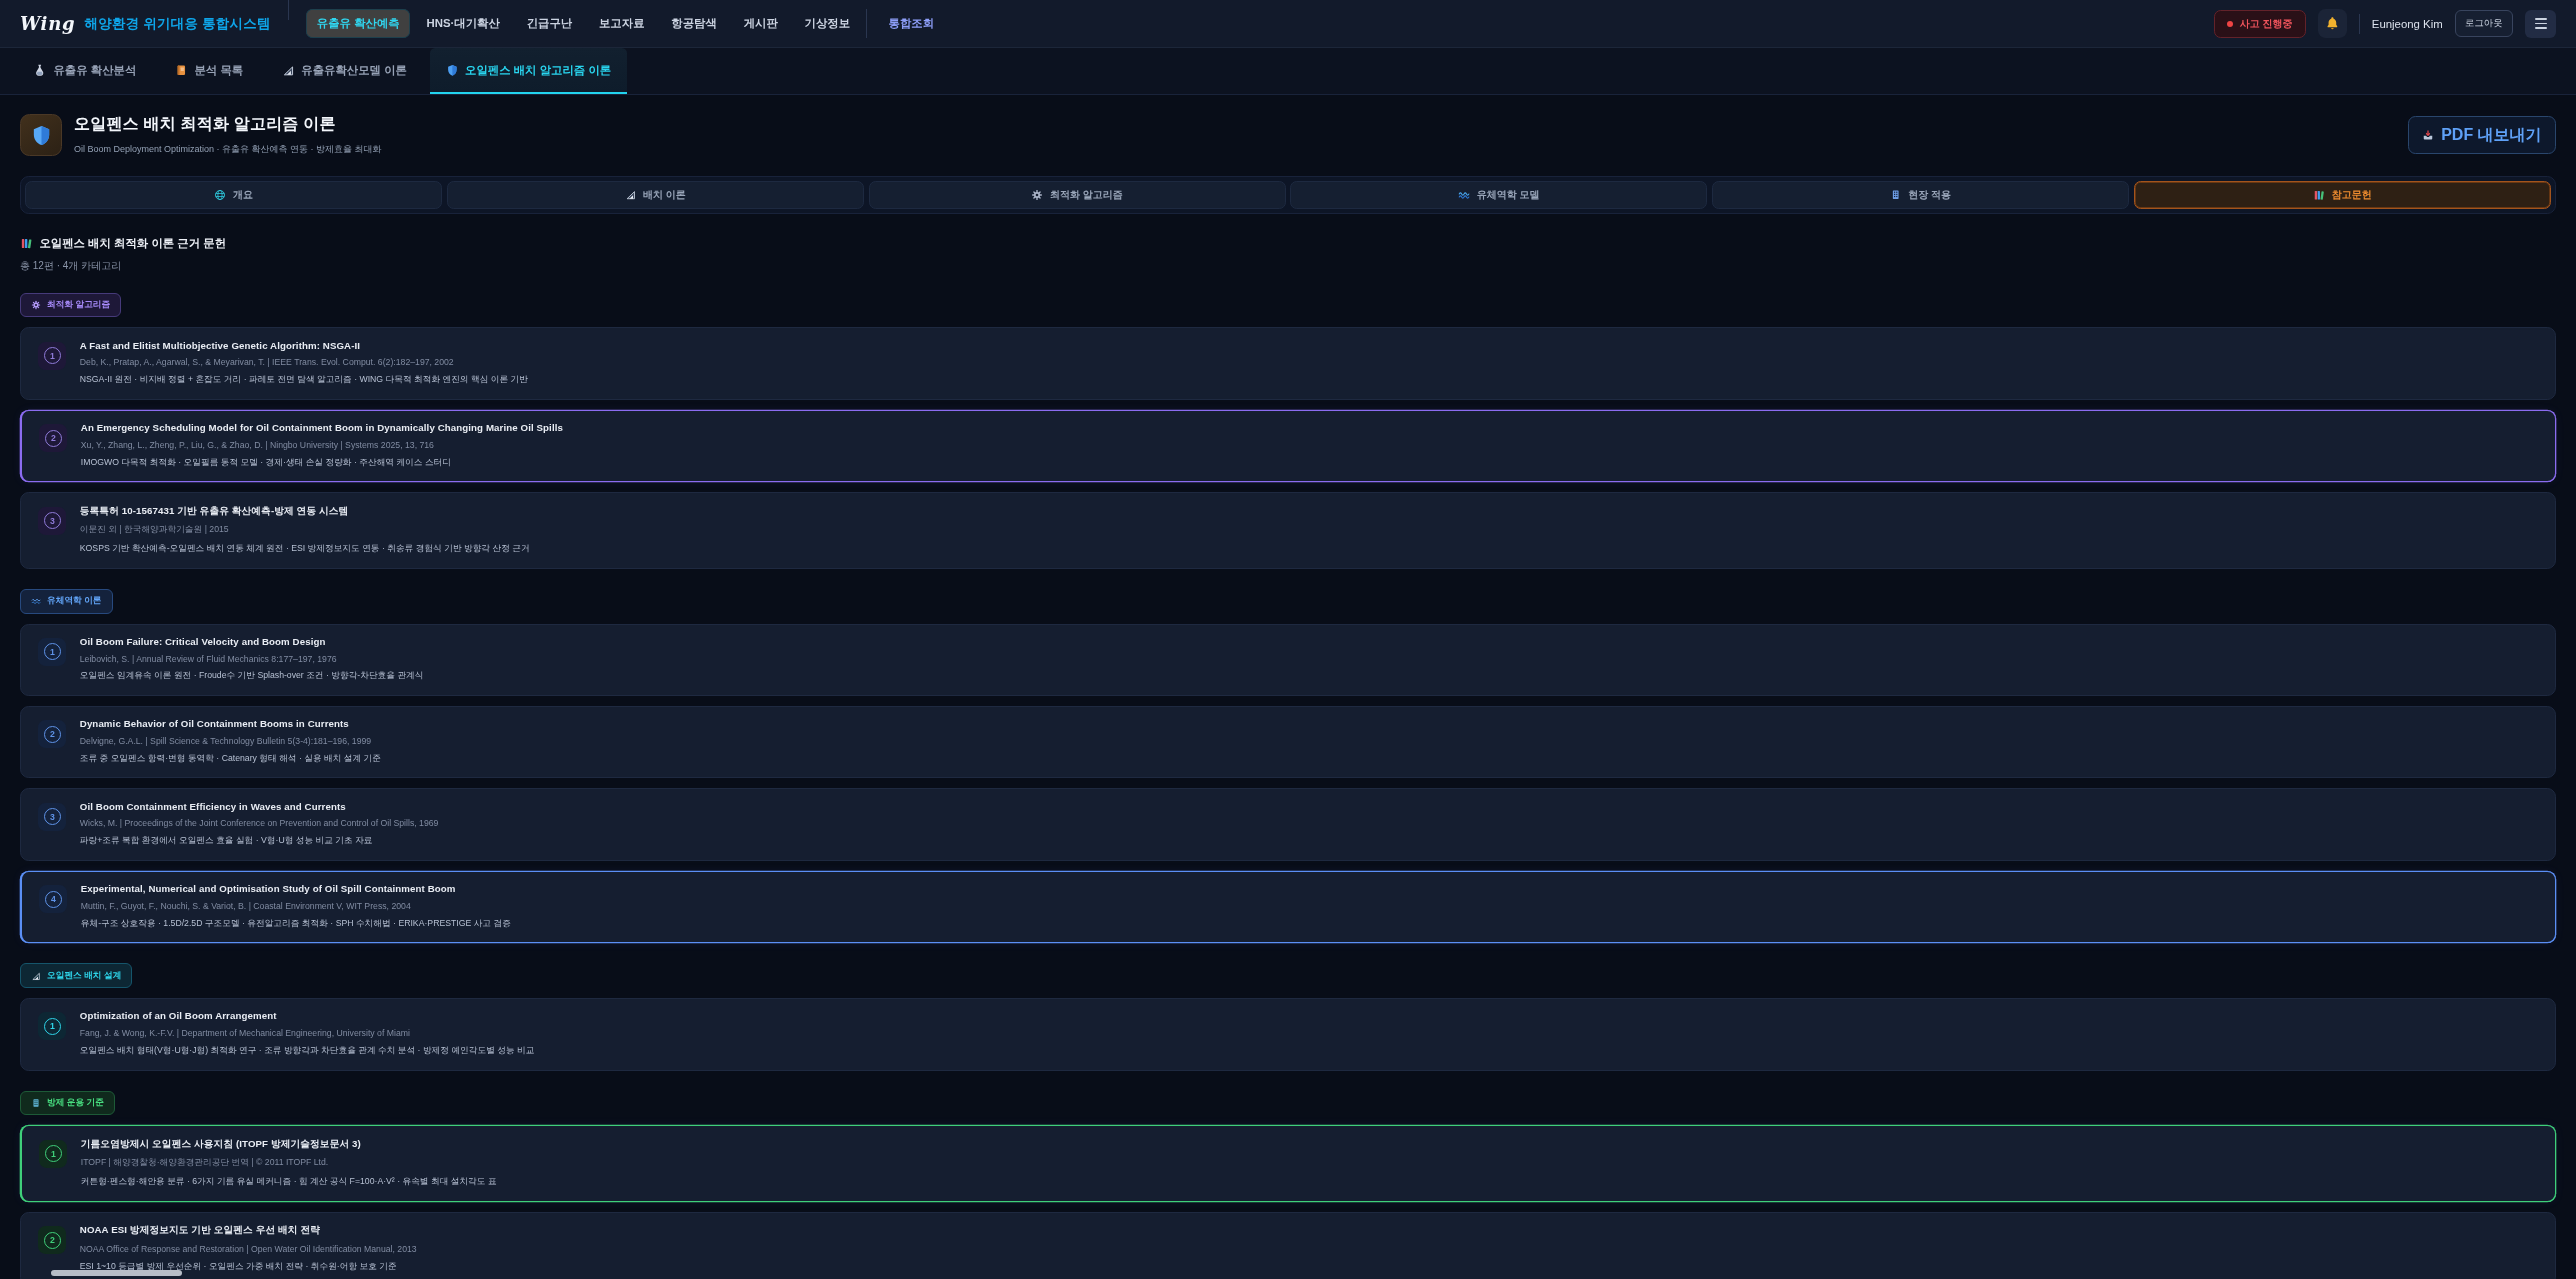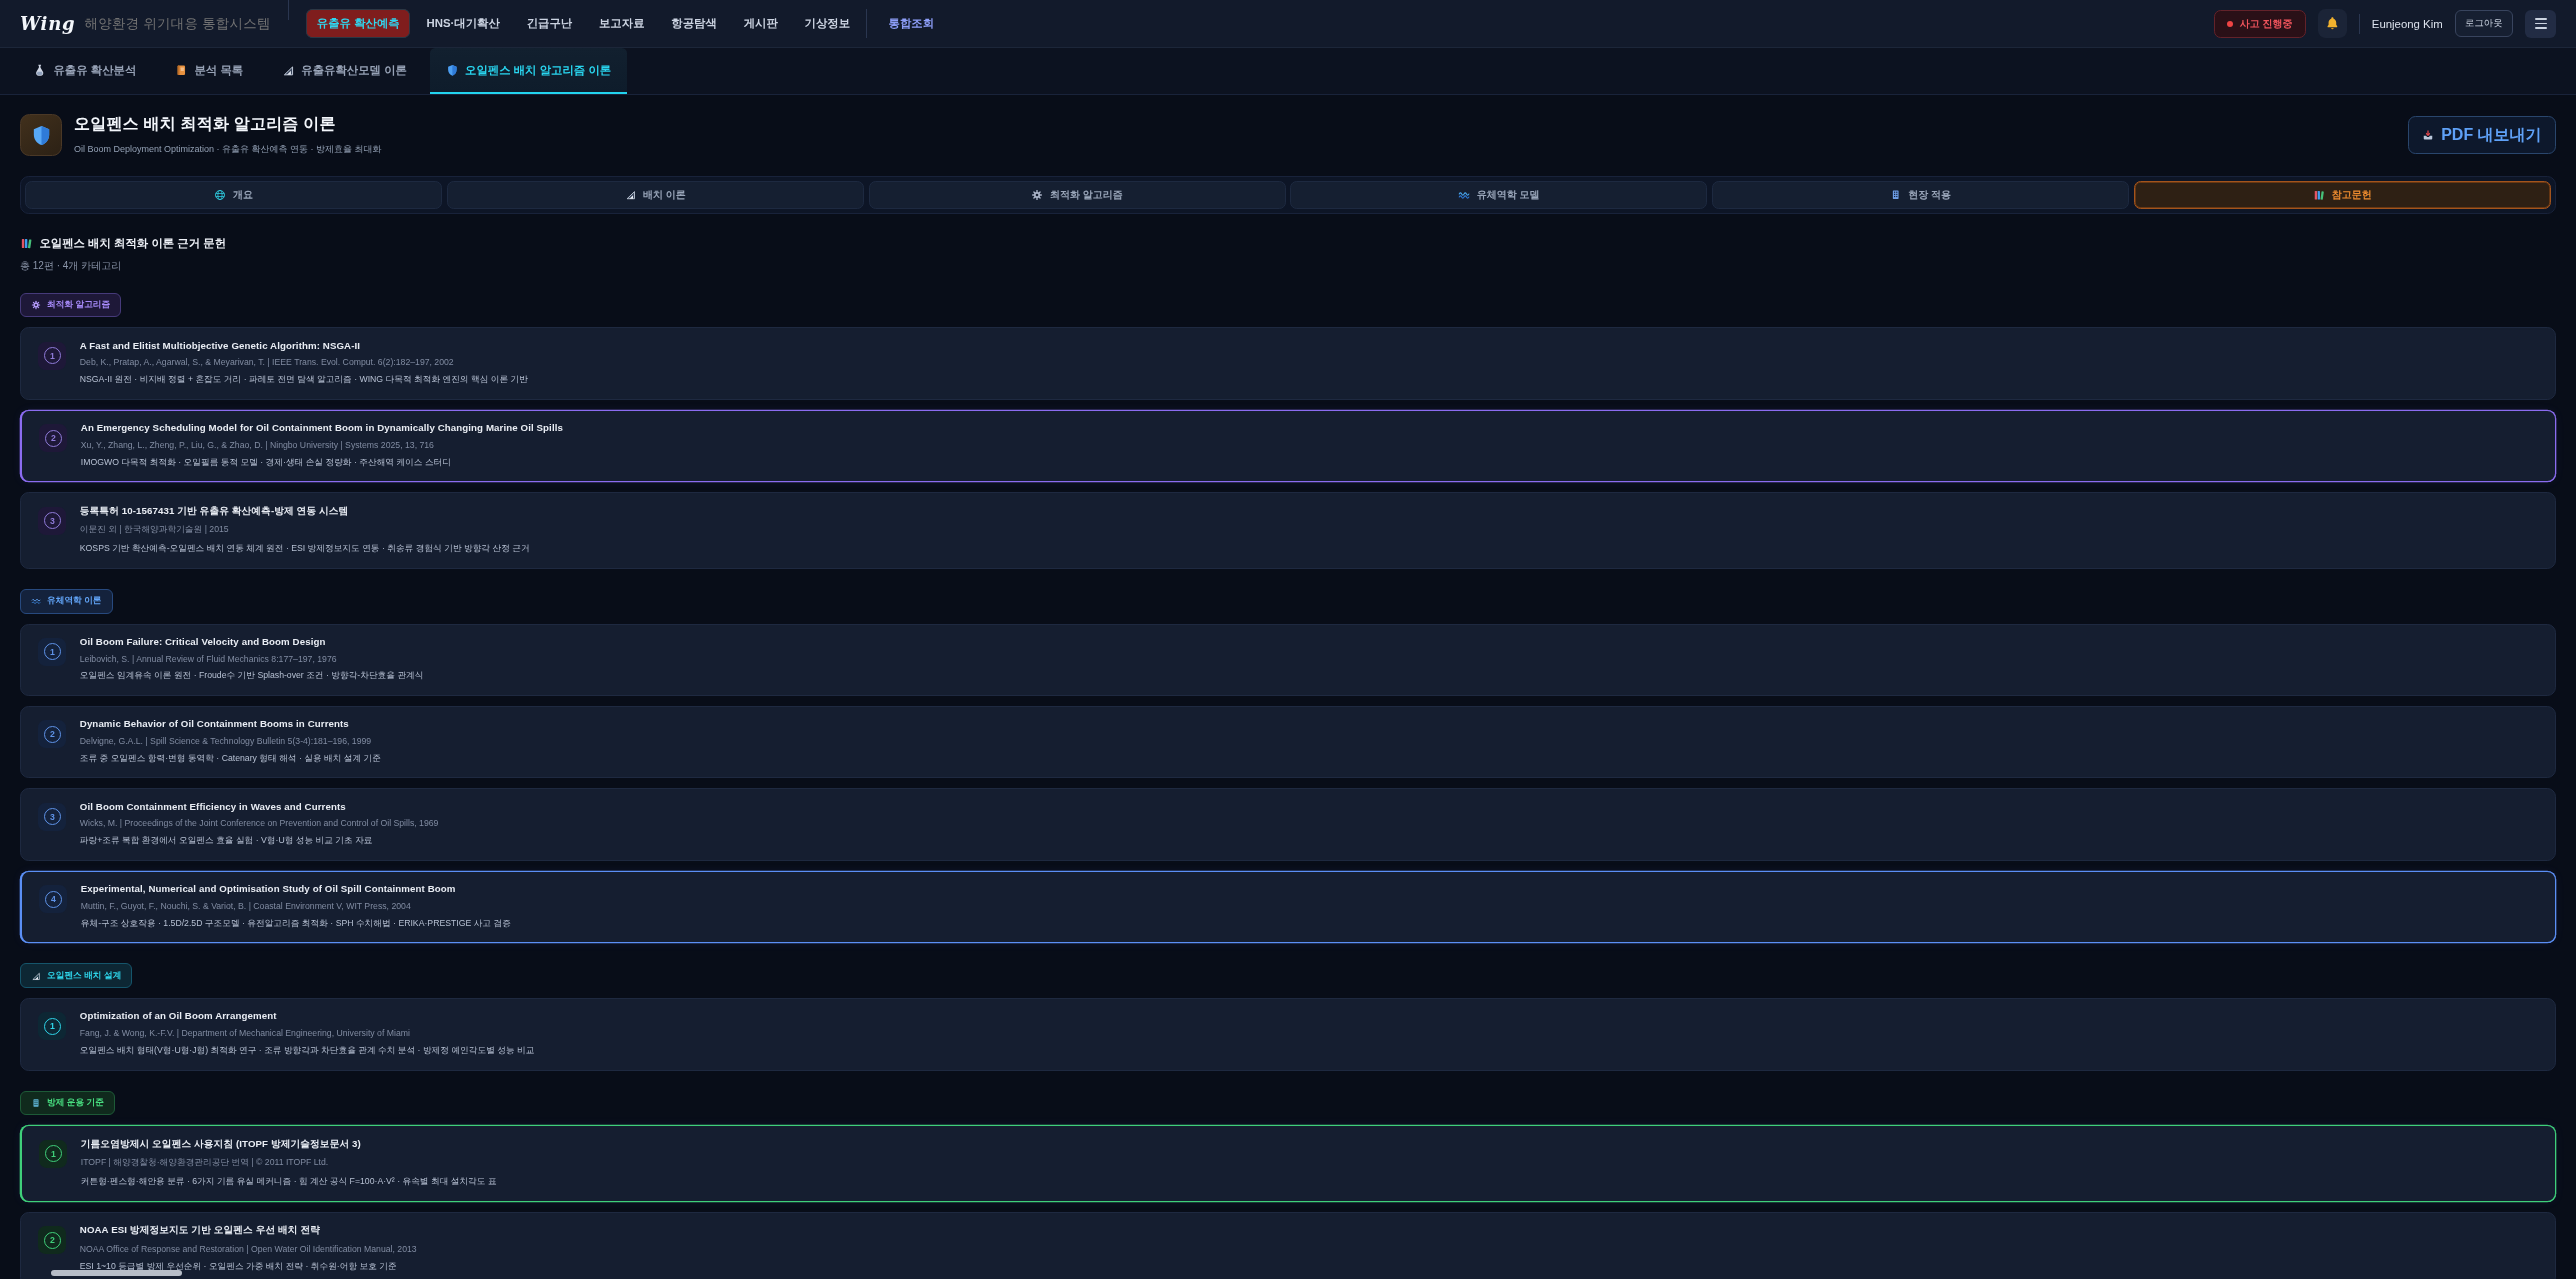--- a/index.html
+++ b/index.html
@@ -6,26 +6,26 @@
   html,body { background:#080d18; }
   body { width:2576px; height:1279px; overflow:hidden; position:relative;
          font-family:"Liberation Sans","DejaVu Sans",sans-serif; color:#dfe5ef; }
 
   
   .topbar { height:48px; background:#121a2b; border-bottom:0.7px solid #1c2639;
             display:flex; padding:0 20px; gap:17.4px; }
   .brand { display:flex; align-items:center; gap:9.4px; }
   .wing { font-family:"DejaVu Serif","Liberation Serif",serif; font-style:italic;
           font-weight:bold; font-size:18px; color:#f4f7fb; letter-spacing:0.7px; }
-  .brand-title { font-size:13.4px; font-weight:normal; color:#737373; letter-spacing:0.3px; }
+  .brand-title { font-size:13.4px; font-weight:bold; color:#0ea5e9; letter-spacing:0.3px; }
   .vdiv { width:0.7px; height:20px; background:#2a3650; }
   .mainnav { display:flex; align-items:center; gap:5.4px; }
   .nav-item { font-size:11.4px; font-weight:bold; color:#ccd4e2; padding:7.4px 10.7px;
               border-radius:6.7px; cursor:pointer; white-space:nowrap; }
-  .nav-item.active { background:#7f1d1d; color:#30d5ee; box-shadow:0 0 0 0.7px #134052 inset; }
+  .nav-item.active { background:#404040; color:#30d5ee; box-shadow:0 0 0 0.7px #134052 inset; }
   .nav-sep { display:flex; align-items:center; gap:5.4px; padding-left:10.7px; border-left:0.7px solid #2a3650; }
   .nav-item.highlight { color:#8d9ef8; }
   .top-right { margin-left:auto; display:flex; align-items:center; gap:12px; }
   .incident { display:flex; align-items:center; gap:6.7px; padding:6px 12px; border-radius:6.7px;
               background:#2a1017; border:0.7px solid #63222a; color:#f0545c;
               font-size:10px; font-weight:bold; }
   .incident-dot { width:6px; height:6px; border-radius:50%; background:#ef4444; }
   .icon-btn { width:29.5px; height:29.5px; border-radius:7.4px; background:#1b2437;
               display:flex; align-items:center; justify-content:center; cursor:pointer; }
   .user-name { font-size:11.4px; color:#dbe1ec; }

